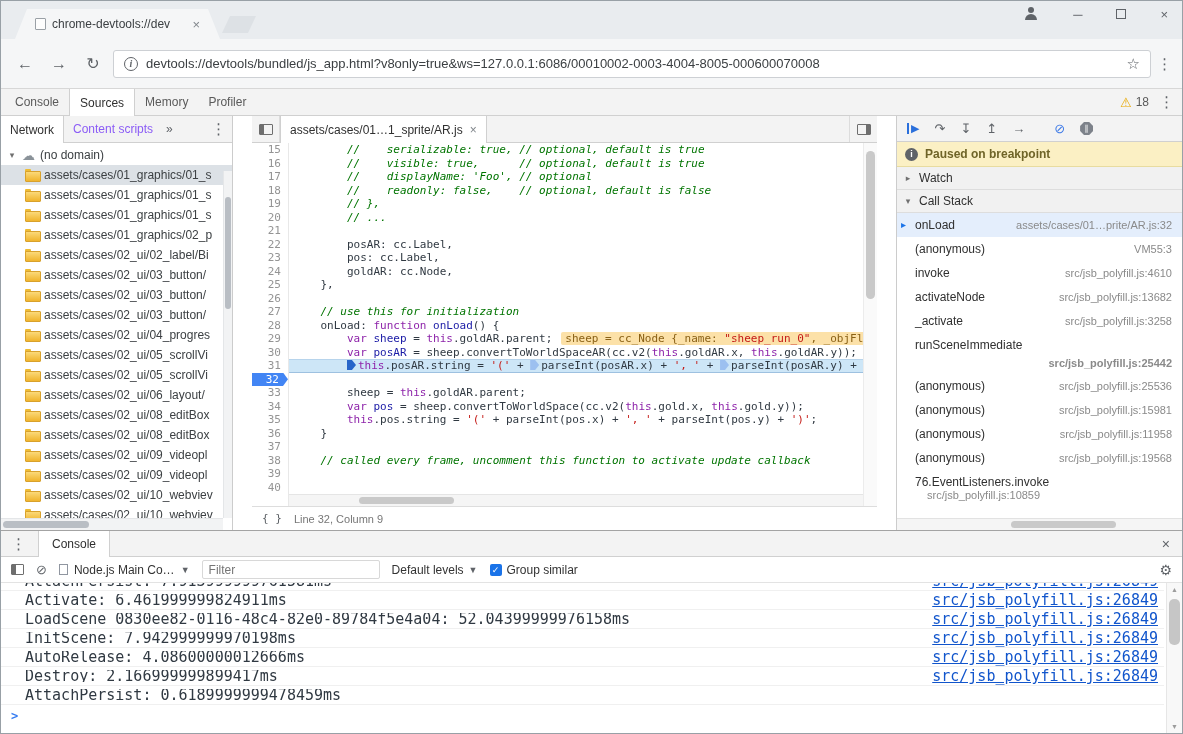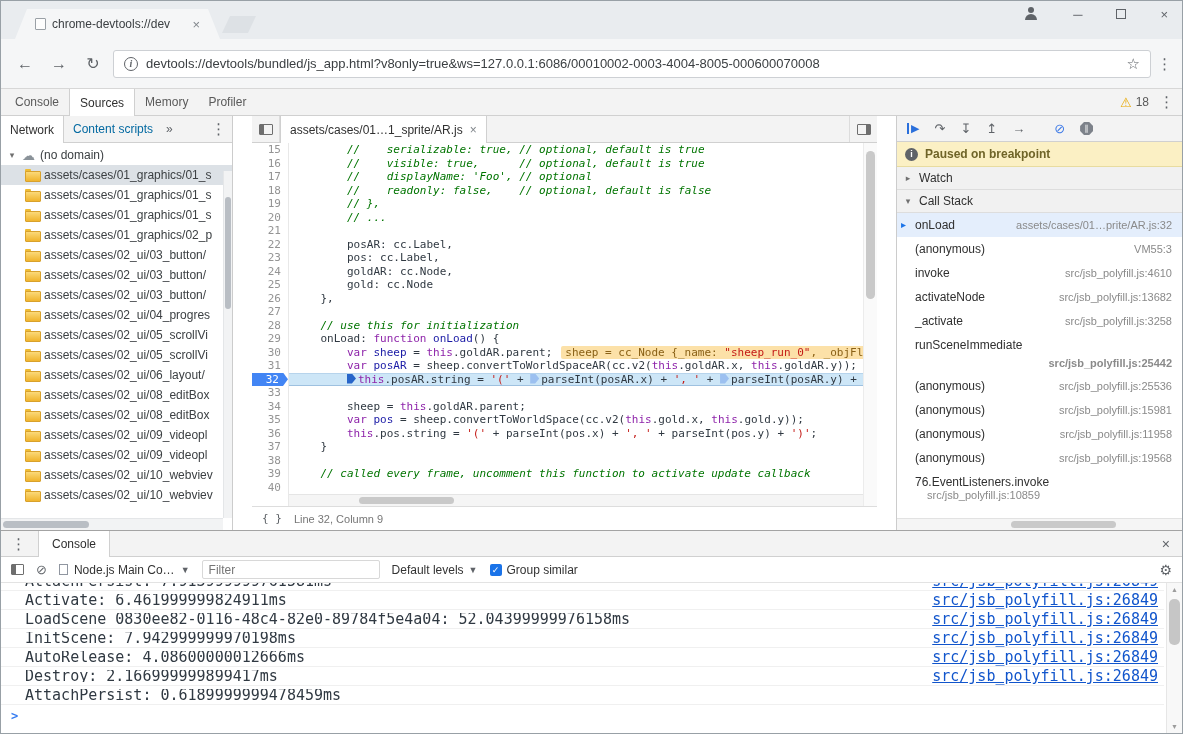--- a/index.html
+++ b/index.html
@@ -39,21 +39,21 @@
   .tabbar-right { margin-left:auto; display:flex; align-items:center; gap:10px; padding-right:8px; }
   .warn-badge { display:flex; align-items:center; gap:4px; color:#5a5a5a; }
   .warn-tri { color:#e8a800; font-size:13px; }
 
   
   .sources { flex:1; display:flex; min-height:0;gap:19px; }
 
   
   .navigator { flex:0 0 232px; width:232px; border-right:1px solid #ccc; display:flex; flex-direction:column; position:relative; overflow:hidden; }
   .nav-tabbar { flex:0 0 27px; background:#f3f3f3; border-bottom:1px solid #d0d0d0; display:flex; align-items:stretch; }
-  .nav-tab { padding:0 9px; display:flex; align-items:center; color:#0369a1; white-space:nowrap; }
+  .nav-tab { padding:0 9px; display:flex; align-items:center; color:#8b5cf6; white-space:nowrap; }
   .nav-tab.selected { background:#fff; border-right:1px solid #d0d0d0; color:#303030; margin-bottom:-1px; }
   .chev-more { display:flex; align-items:center; color:#5f6368; padding:0 4px; }
   .nav-tab-dots { margin-left:auto; display:flex; align-items:center; padding-right:6px; }
   .tree { flex:1; overflow:hidden; padding-top:2px; position:relative; }
   .tree-row { height:20px; display:flex; align-items:center; gap:5px; padding-left:24px; white-space:nowrap; color:#3c4043; overflow:hidden; }
   .tree-row.selected { background:#dce1e6; }
   .root-row { padding-left:6px; }
   .tri { color:#707070; font-size:9px; width:10px; text-align:center; }
   .cloud { color:#8a9299; font-size:13px; }
   .folder-icon { position:relative; width:14px; height:12px; flex:0 0 14px; }
@@ -224,20 +224,24 @@
               <div class="tree-row">
                 <span class="folder-icon"></span>
                 <span>assets/cases/01_graphics/01_s</span>
               </div>
               <div class="tree-row">
                 <span class="folder-icon"></span>
                 <span>assets/cases/01_graphics/02_p</span>
               </div>
               <div class="tree-row">
                 <span class="folder-icon"></span>
+                <span>assets/cases/02_ui/02_label/Bi</span>
+              </div>
+              <div class="tree-row">
+                <span class="folder-icon"></span>
                 <span>assets/cases/02_ui/03_button/</span>
               </div>
               <div class="tree-row">
                 <span class="folder-icon"></span>
                 <span>assets/cases/02_ui/03_button/</span>
               </div>
               <div class="tree-row">
                 <span class="folder-icon"></span>
                 <span>assets/cases/02_ui/03_button/</span>
               </div>
@@ -337,21 +341,20 @@
               <div class="code-line"><span class="tok-c">        //    serializable: true, // optional, default is true</span></div>
               <div class="code-line"><span class="tok-c">        //    visible: true,      // optional, default is true</span></div>
               <div class="code-line"><span class="tok-c">        //    displayName: 'Foo', // optional</span></div>
               <div class="code-line"><span class="tok-c">        //    readonly: false,    // optional, default is false</span></div>
               <div class="code-line"><span class="tok-c">        // },</span></div>
               <div class="code-line"><span class="tok-c">        // ...</span></div>
               <div class="code-line"></div>
               <div class="code-line"><span class="tok-n">        posAR: cc.Label,</span></div>
               <div class="code-line"><span class="tok-n">        pos: cc.Label,</span></div>
               <div class="code-line"><span class="tok-n">        goldAR: cc.Node,</span></div>
-              <div class="code-line"><span class="tok-n">        gold: cc.Node</span></div>
               <div class="code-line"><span class="tok-n">    },</span></div>
               <div class="code-line"></div>
               <div class="code-line"><span class="tok-c">    // use this for initialization</span></div>
               <div class="code-line"><span class="tok-n">    onLoad: </span><span class="tok-k">function</span><span class="tok-n"> </span><span class="tok-d">onLoad</span><span class="tok-n">() {</span></div>
               <div class="code-line"><span class="tok-n">        </span><span class="tok-k">var</span><span class="tok-n"> </span><span class="tok-d">sheep</span><span class="tok-n"> = </span><span class="tok-k">this</span><span class="tok-n">.goldAR.parent;</span><span class="inline-hint"><span class="htok-n">sheep = cc_Node {_name: </span><span class="htok-s">"sheep_run_0"</span><span class="htok-n">, _objFlags: </span><span class="htok-m">0</span><span class="htok-n">,</span></span></div>
               <div class="code-line"><span class="tok-n">        </span><span class="tok-k">var</span><span class="tok-n"> </span><span class="tok-d">posAR</span><span class="tok-n"> = sheep.convertToWorldSpaceAR(cc.v2(</span><span class="tok-k">this</span><span class="tok-n">.goldAR.x, </span><span class="tok-k">this</span><span class="tok-n">.goldAR.y));</span><span class="inline-hint"><span class="htok-n">posAR</span></span></div>
               <div class="code-line current"><span class="tok-n">        </span><span class="bp-inline a"></span><span class="tok-k">this</span><span class="tok-n">.posAR.string = </span><span class="tok-s">'('</span><span class="tok-n"> + </span><span class="bp-inline l"></span><span class="tok-n">parseInt(posAR.x) + </span><span class="tok-s">', '</span><span class="tok-n"> + </span><span class="bp-inline l"></span><span class="tok-n">parseInt(posAR.y) + </span><span class="tok-s">')'</span><span class="tok-n">;</span></div>
               <div class="code-line"></div>
               <div class="code-line"><span class="tok-n">        sheep = </span><span class="tok-k">this</span><span class="tok-n">.goldAR.parent;</span></div>
               <div class="code-line"><span class="tok-n">        </span><span class="tok-k">var</span><span class="tok-n"> </span><span class="tok-d">pos</span><span class="tok-n"> = sheep.convertToWorldSpace(cc.v2(</span><span class="tok-k">this</span><span class="tok-n">.gold.x, </span><span class="tok-k">this</span><span class="tok-n">.gold.y));</span></div>

